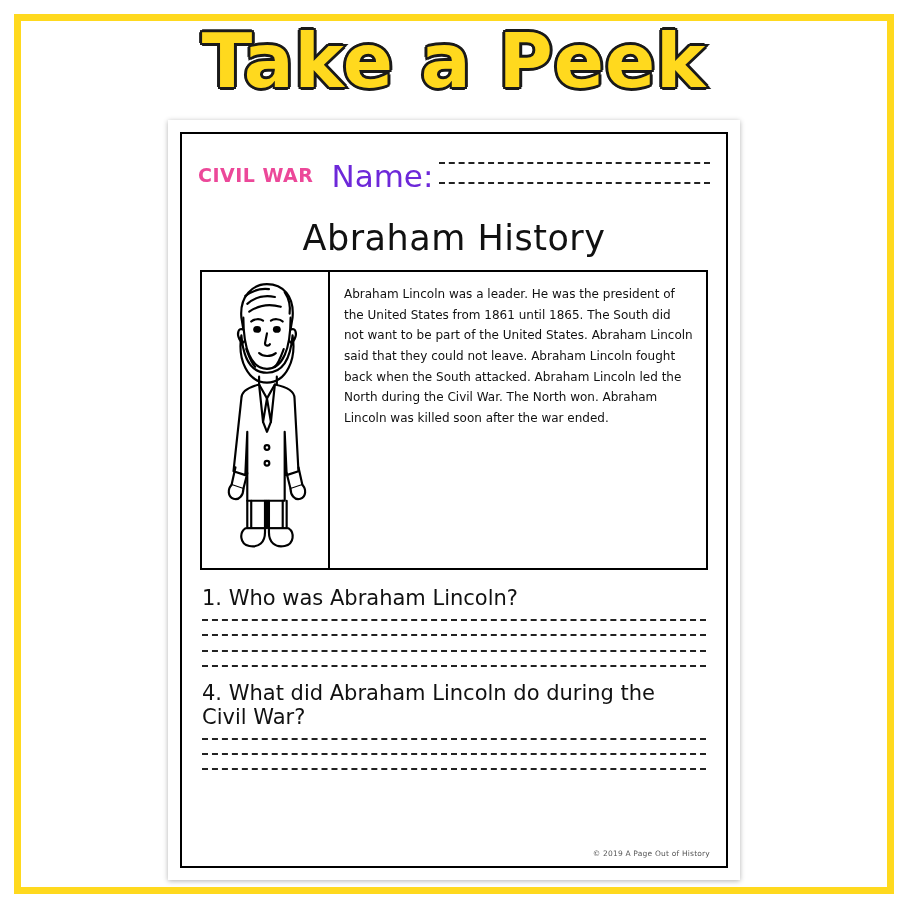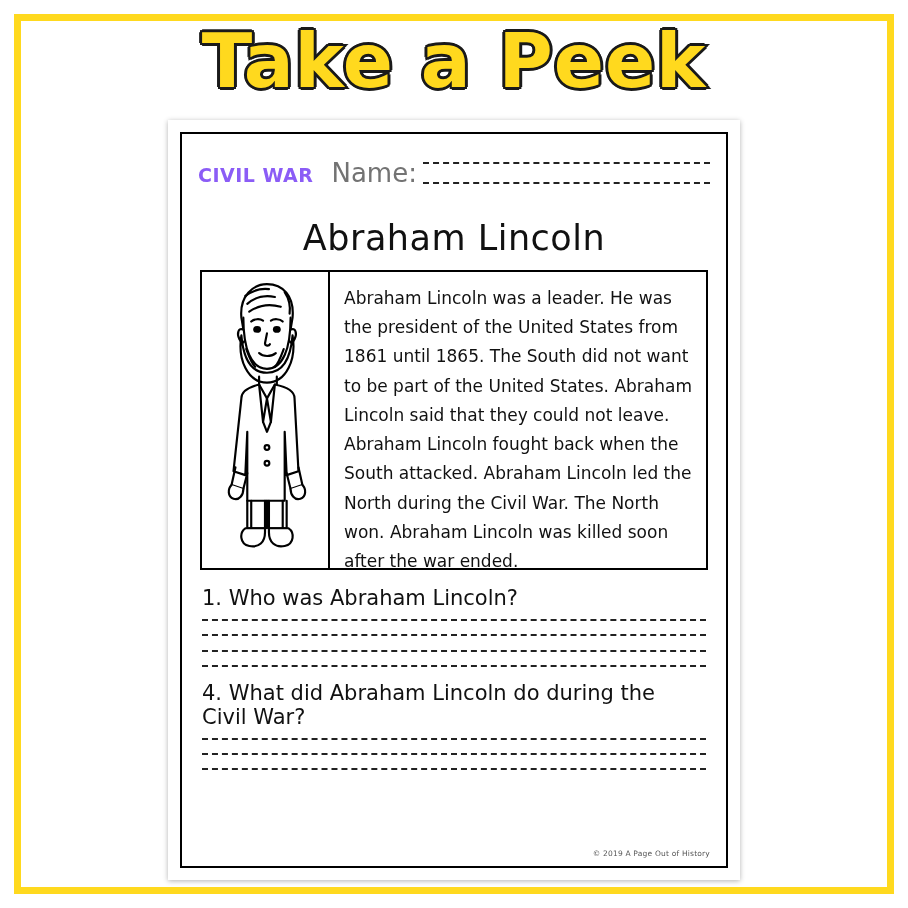--- a/index.html
+++ b/index.html
@@ -76,28 +76,28 @@
   .hdr {
     display: flex;
     align-items: flex-start;
     margin-top: 8px;
   }
   .hdr-subject {
     font-family: "DejaVu Sans", sans-serif;
     font-size: 19px;
     font-weight: 600;
     letter-spacing: 0.5px;
-    color: #8b5cf6;
+    color: #ec4899;
     padding-top: 10px;
     white-space: nowrap;
   }
   .hdr-name {
     font-family: "DejaVu Sans", sans-serif;
-    font-size: 26px;
-    color: #737373;
+    font-size: 31px;
+    color: #6d28d9;
     padding-top: 4px;
     padding-left: 18px;
     white-space: nowrap;
   }
   .hdr-lines {
     flex: 1;
     padding-left: 6px;
     padding-top: 8px;
   }
   .dashline {
@@ -129,21 +129,21 @@
     border-right: 2px solid #000;
     box-sizing: border-box;
     position: relative;
     flex: 0 0 128px;
   }
   .portrait-cell svg { display: block; width: 100%; height: 100%; }
   .passage-text {
     flex: 1;
     padding: 12px 12px 8px 14px;
     font-family: "DejaVu Sans", sans-serif;
-    font-size: 17px;
+    font-size: 12px;
     line-height: 1.72;
     color: #111;
     text-align: left;
   }
 
   
   .questions { margin-top: 16px; padding: 0 4px; }
   .question {
     font-family: "DejaVu Sans", sans-serif;
     font-size: 21px;
@@ -178,21 +178,21 @@
 
       <div class="hdr">
         <div class="hdr-subject">CIVIL WAR</div>
         <div class="hdr-name">Name:</div>
         <div class="hdr-lines">
           <div class="dashline"></div>
           <div class="dashline"></div>
         </div>
       </div>
 
-      <div class="doc-title">Abraham Lincoln</div>
+      <div class="doc-title">Abraham History</div>
 
       <div class="passage-box">
         <div class="portrait-cell">
           <svg viewBox="0 0 128 296" xmlns="http://www.w3.org/2000/svg" fill="none" stroke="#000" stroke-width="2.2" stroke-linecap="round" stroke-linejoin="round">
 
             <path d="M40 44 C38 22 52 10 66 10 C82 10 94 22 92 44 L90 56 L42 56 Z" fill="#fff"></path>
             <path d="M44 22 C52 16 60 14 68 15"></path>
             <path d="M46 30 C54 23 64 21 74 23"></path>
             <path d="M48 38 C58 31 70 30 80 33"></path>
             <path d="M84 18 C88 24 90 32 89 40"></path>

